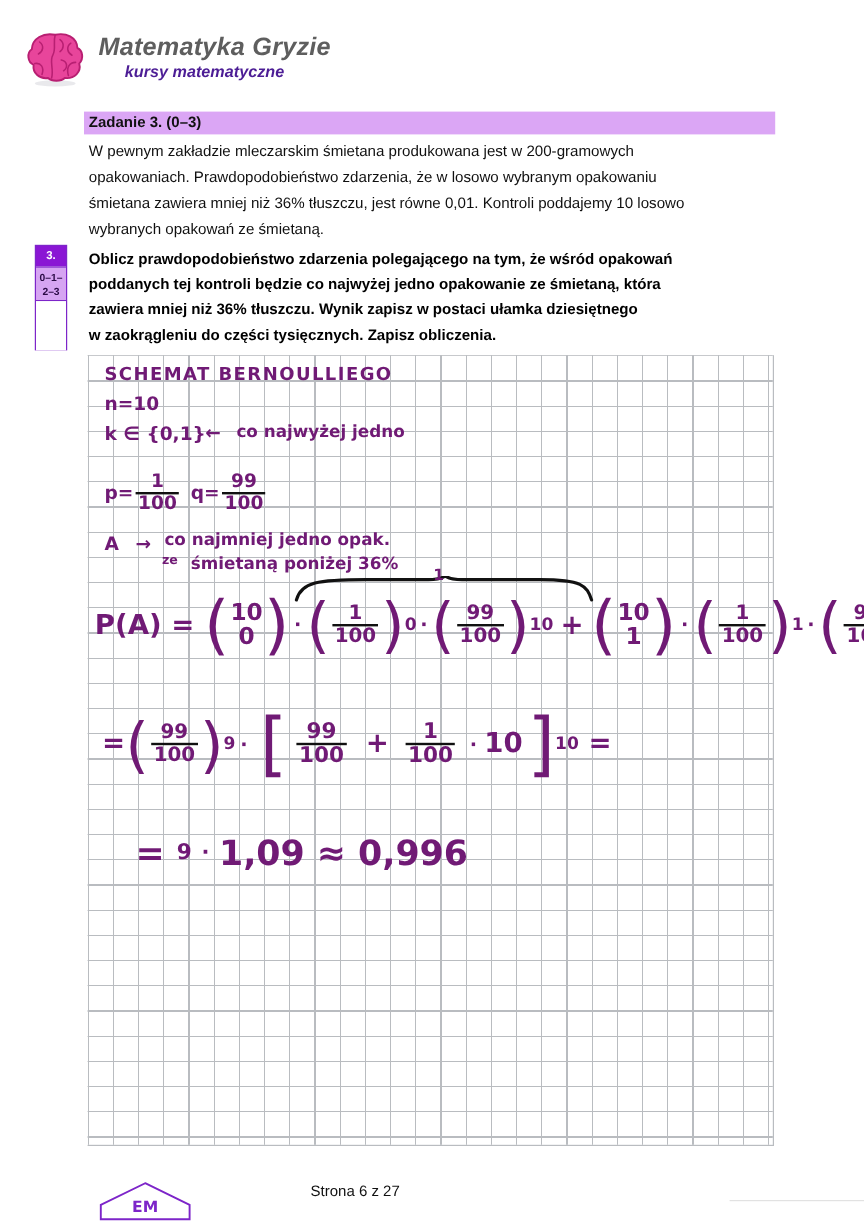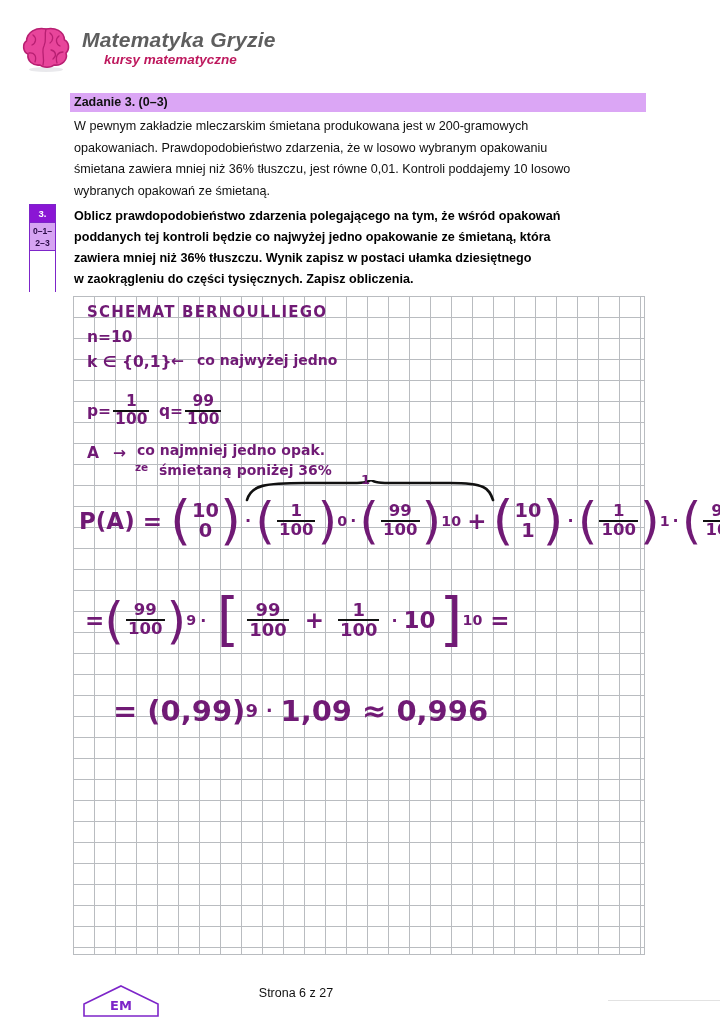--- a/index.html
+++ b/index.html
@@ -14,21 +14,21 @@
   
   .header{position:absolute;left:0;top:0;width:571px;height:86px;font-style:italic;}
   .brain-icon{position:absolute;left:20px;top:24px;width:52px;height:50px;}
   .brand-title{
     position:absolute;left:82px;top:28px;
     font-size:21px;font-weight:bold;color:#5e5e5e;
     letter-spacing:0.2px;
   }
   .brand-sub{
     position:absolute;left:104px;top:52px;
-    font-size:13.5px;font-weight:bold;color:#be185d;
+    font-size:13.5px;font-weight:bold;color:#4c1d95;
   }
 
   
   .task-banner{
     position:absolute;left:70px;top:93px;width:576px;height:19px;
     background:#dba6f5;
   }
   .task-banner span{
     position:absolute;left:4px;top:2px;
     font-size:12.5px;font-weight:bold;color:#111;
@@ -310,21 +310,20 @@
 
     <span class="brk" style="padding-left:4px;">]</span>
     <span class="sup">10</span>
 
     <span style="padding-left:8px;">=</span>
   </div>
 
   <div class="hw hw-huge mid" style="left:40px;top:398px;">
     <span>=</span>
     <span style="width:10px;display:inline-block;"></span>
-    <span>(0,99)</span>
     <span class="sup">9</span>
     <span style="font-size:0.6em;padding:0 8px;">·</span>
     <span>1,09</span>
     <span style="padding:0 10px;">≈</span>
     <span>0,996</span>
   </div>
 
 </div>
 
 <svg class="footer-logo" viewBox="0 0 82 36">

